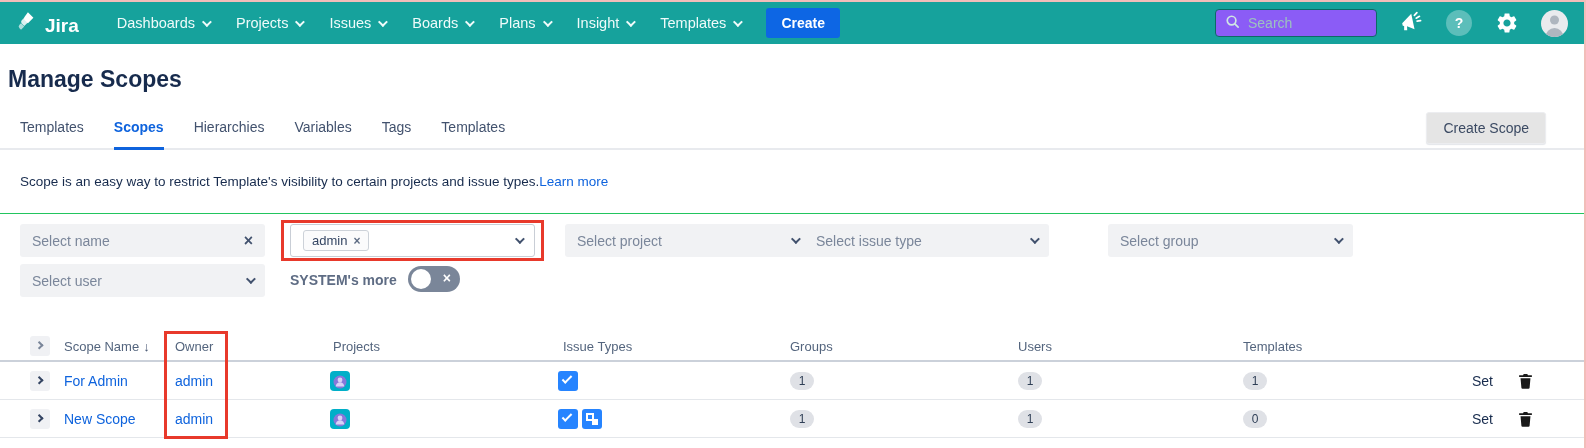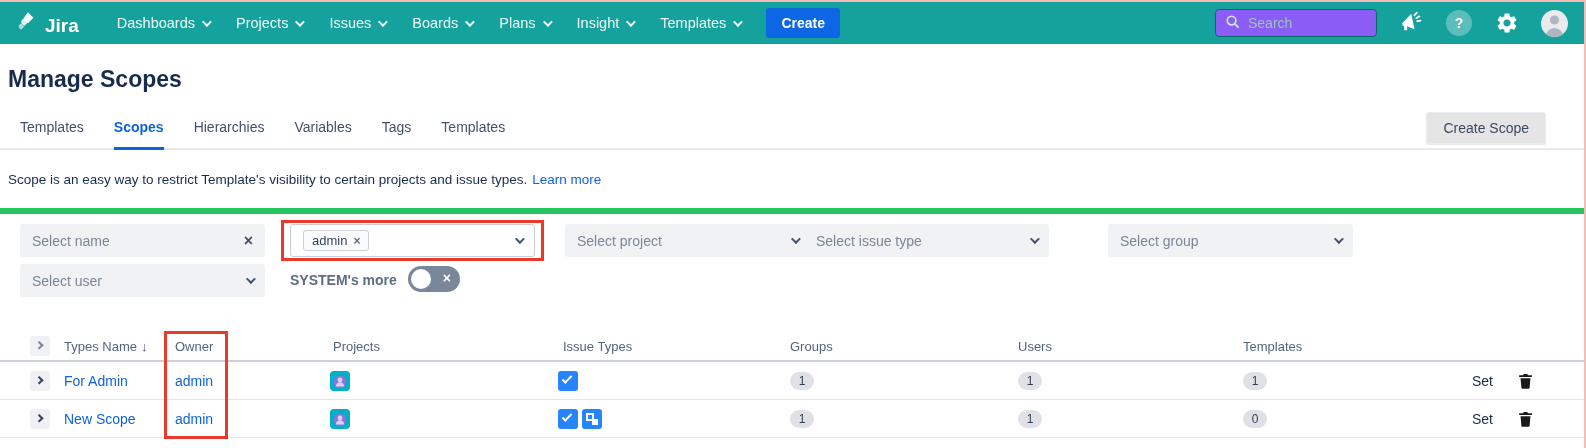--- a/index.html
+++ b/index.html
@@ -28,21 +28,21 @@
   
   .title-wrap { height:54px; padding:0 8px; }
   .title-wrap h1 { padding-top:22px; font-size:23px; font-weight:700; color:#172B4D; }
   .tabs-wrap { height:52px; padding:0 20px; border-bottom:2px solid #E8EAEE; position:relative; }
   .tabs { position:absolute; bottom:-2px; left:20px; display:flex; gap:30px; }
   .tab { font-size:14px; color:#42526E; padding-bottom:12px; cursor:pointer; border-bottom:3px solid transparent; }
   .tab.active { color:#0E63DD; font-weight:700; border-bottom-color:#0E63DD; }
   .create-scope-btn { position:absolute; right:38px; top:14px; background:#e5e5e5; border:1px solid #ECEDF0; border-radius:3px; box-shadow:0 1px 1px rgba(23,43,77,.12); color:#3B4A63; font-size:14px; padding:7px 16px; cursor:pointer; font-family:"Liberation Sans",sans-serif; }
 
   
-  .desc-wrap { height:64px; padding:0 8px; border-bottom:6px solid #22c55e; display:flex; align-items:center; font-size:13.5px; color:#172B4D; gap:5px; }
+  .desc-wrap { height:64px; padding:0 20px; border-bottom:1px solid #22c55e; display:flex; align-items:center; font-size:13.5px; color:#172B4D; }
   .link { color:#0E63DD; cursor:pointer; text-decoration:none; }
 
   
   .filters { position:relative; height:88px; }
   .fld { position:absolute; height:33px; width:245px; border-radius:3px; display:flex; align-items:center; padding:0 12px; font-size:14px; }
   .fld.gray { background:#F1F2F4; color:#7A869A; cursor:pointer; }
   .fld.white { background:#fff; border:1px solid #C9CED6; color:#344563; cursor:pointer; }
   .fld .grow { flex:1; }
   .fld input { border:none; outline:none; background:transparent; font-size:14px; color:#344563; width:180px; font-family:"Liberation Sans",sans-serif; }
   .fld input::placeholder { color:#7A869A; }
@@ -224,21 +224,21 @@
   </div>
 </div>
 
 <div class="table-wrap">
   <div class="tgrid thead">
     <div>
         <button class="expander">
           <span class="c"></span>
         </button>
       </div>
-    <div><span>Types Name</span><span class="sort-arrow">↓</span></div>
+    <div><span>Scope Name</span><span class="sort-arrow">↓</span></div>
     <div>Owner</div>
     <div>Projects</div>
     <div>Issue Types</div>
     <div>Groups</div>
     <div>Users</div>
     <div>Templates</div>
     <div></div>
   </div>
 
   <div class="tgrid trow">

